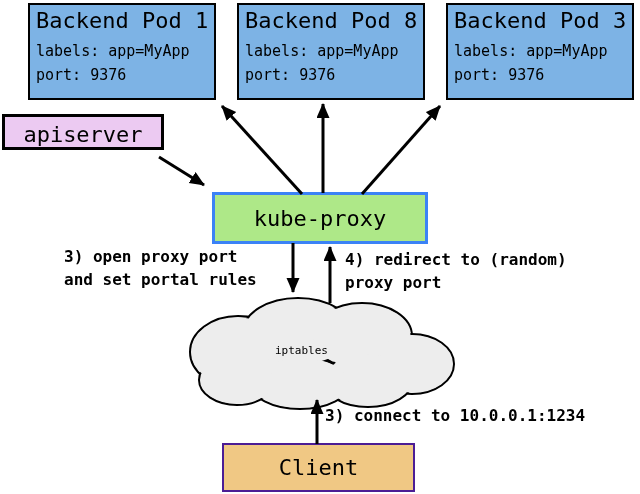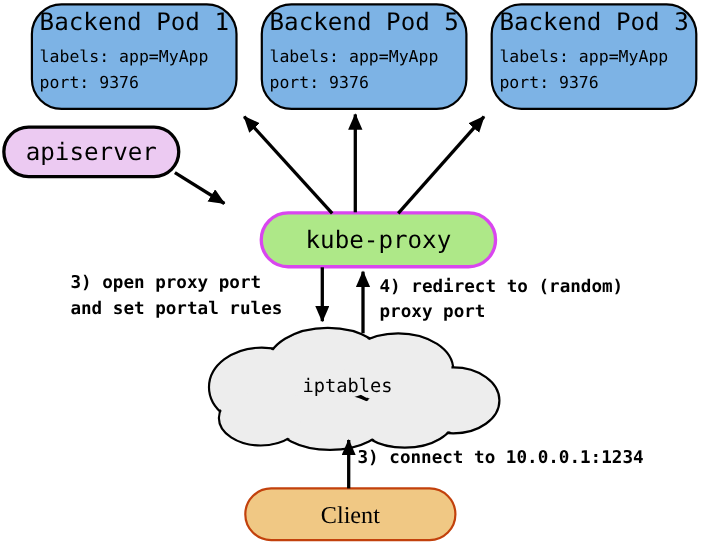--- a/index.html
+++ b/index.html
@@ -4,68 +4,68 @@
 <style>
   html,body { margin:0; padding:0; background:#fff; }
   #canvas {
     position:relative;
     width:640px; height:494px;
     background:#ffffff;
     font-family:"DejaVu Sans Mono","Liberation Mono",monospace;
     color:#000;
     overflow:hidden;
   }
-  .box { position:absolute; box-sizing:border-box;border-radius:28px; }
+  .box { position:absolute; box-sizing:border-box; }
   .pod {
     background:#7db3e5;
     border:2px solid #000;
     width:188px; height:97px; top:3px;
     padding:2px 0 0 6px;
   }
   .pod-title { font-size:22px; line-height:28px; white-space:nowrap; }
   .pod-line  { font-size:15px; line-height:24px; white-space:nowrap; }
   .pod-line.first { margin-top:4px; }
   .node {
     display:flex; align-items:center; justify-content:center;
     font-size:22px; white-space:nowrap;
   }
-  #apiserver  { left:2px;   top:114px; width:162px; height:48px; background:#eccaf2; border:3px solid #000; }
-  #kube-proxy { left:212px; top:192px; width:216px; height:52px; background:#aee888; border:3px solid #d946ef;margin-left:24px; }
-  #client     { left:222px; top:443px; width:193px; height:49px; background:#f0c884; border:2px solid #c2410c;font-family:Liberation Serif, serif; }
+  #apiserver  { left:2px;   top:114px; width:162px; height:36px; background:#eccaf2; border:3px solid #000;align-items:flex-end; }
+  #kube-proxy { left:212px; top:192px; width:216px; height:52px; background:#aee888; border:3px solid #3b82f6; }
+  #client     { left:222px; top:443px; width:193px; height:49px; background:#f0c884; border:2px solid #4c1d95; }
   .ann {
     position:absolute;
     font-size:16px; font-weight:bold; line-height:23px;
     white-space:pre-line;
   }
   #ann-step1 { left:13px;  top:173px; }
   #ann-step2 { left:64px;  top:245px; }
   #ann-step3 { left:325px; top:404px; }
   #ann-step4 { left:345px; top:248px; }
   #ann-step5 { left:408px; top:143px; }
   #iptables-label {
     position:absolute; left:275px; top:341px;
-    font-size:17px; line-height:20px; white-space:nowrap;
+    font-size:11px; line-height:20px; white-space:nowrap;
   }
   #overlay-svg {
     position:absolute; left:0; top:0; width:640px; height:494px;
     pointer-events:none;
   }
 </style>
 </head>
 <body>
 
 <div id="canvas">
 
   <div class="box pod" style="left:28px;">
     <div class="pod-title">Backend Pod 1</div>
     <div class="pod-line first">labels: app=MyApp</div>
     <div class="pod-line">port: 9376</div>
   </div>
   <div class="box pod" style="left:237px;">
-    <div class="pod-title">Backend Pod 5</div>
+    <div class="pod-title">Backend Pod 8</div>
     <div class="pod-line first">labels: app=MyApp</div>
     <div class="pod-line">port: 9376</div>
   </div>
   <div class="box pod" style="left:446px;">
     <div class="pod-title">Backend Pod 3</div>
     <div class="pod-line first">labels: app=MyApp</div>
     <div class="pod-line">port: 9376</div>
   </div>
 
   <div class="box node" id="apiserver">

